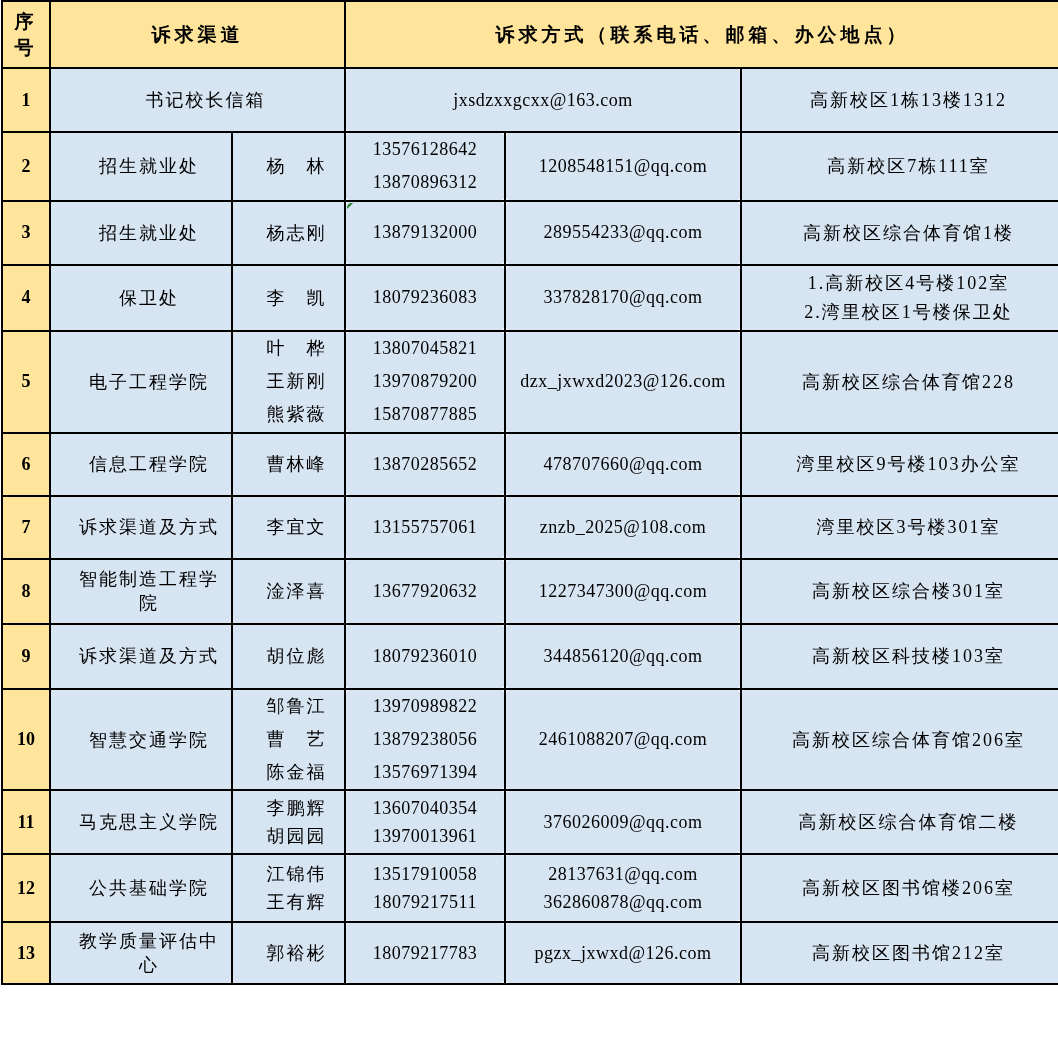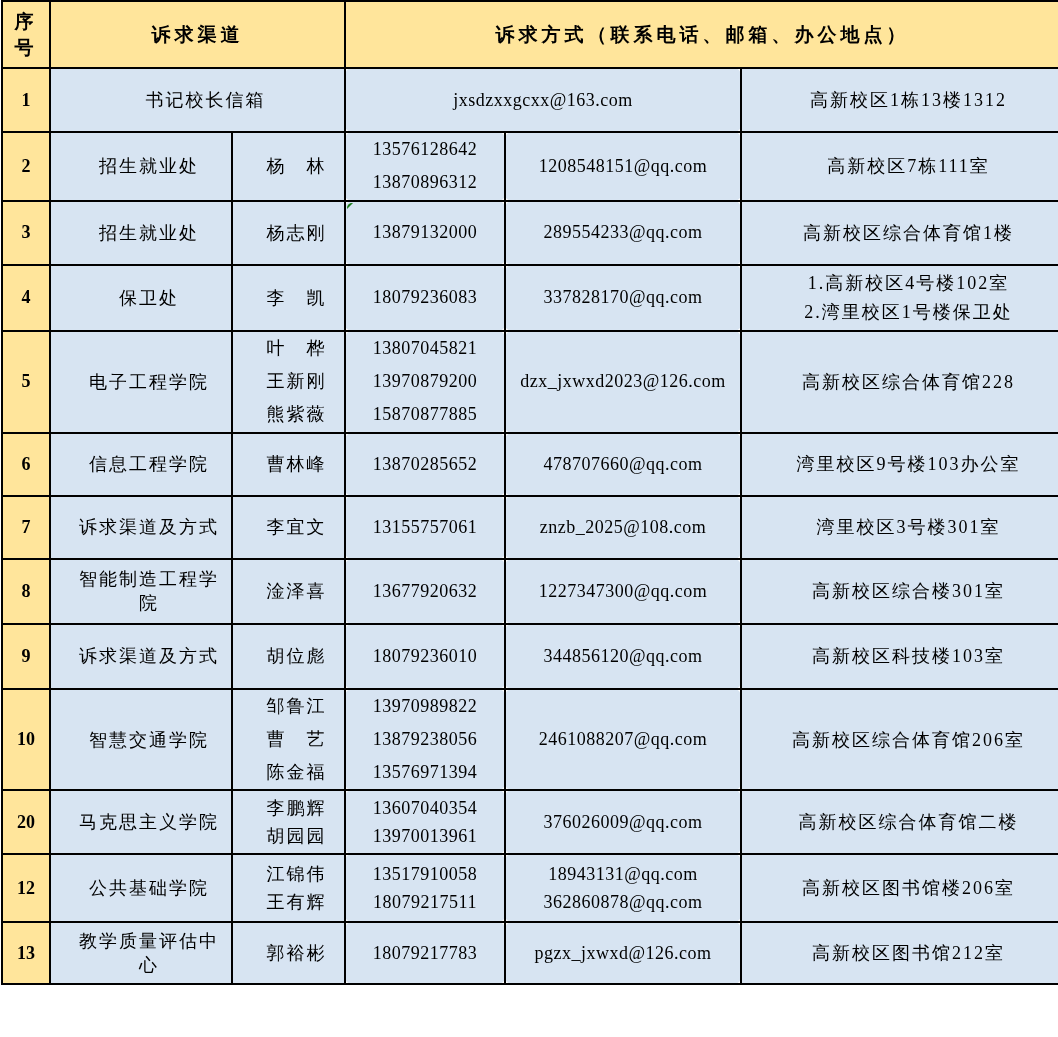--- a/index.html
+++ b/index.html
@@ -158,37 +158,37 @@
         <td class="cjk multi">邹鲁江
 曹　艺
 陈金福</td>
         <td class="latin multi">13970989822
 13879238056
 13576971394</td>
         <td class="latin">2461088207@qq.com</td>
         <td class="cjk">高新校区综合体育馆206室</td>
       </tr>
       <tr style="height:64px">
-        <td class="no-cell">20</td>
+        <td class="no-cell">11</td>
         <td class="cjk">马克思主义学院</td>
         <td class="cjk multi" style="line-height:1.6">李鹏辉
 胡园园</td>
         <td class="latin multi" style="line-height:1.6">13607040354
 13970013961</td>
         <td class="latin">376026009@qq.com</td>
         <td class="cjk">高新校区综合体育馆二楼</td>
       </tr>
       <tr style="height:68px">
         <td class="no-cell">12</td>
         <td class="cjk">公共基础学院</td>
         <td class="cjk multi" style="line-height:1.6">江锦伟
 王有辉</td>
         <td class="latin multi" style="line-height:1.6">13517910058
 18079217511</td>
-        <td class="latin multi" style="line-height:1.6">18943131@qq.com
+        <td class="latin multi" style="line-height:1.6">28137631@qq.com
 362860878@qq.com</td>
         <td class="cjk">高新校区图书馆楼206室</td>
       </tr>
       <tr style="height:62px">
         <td class="no-cell">13</td>
         <td class="cjk">教学质量评估中心</td>
         <td class="cjk">郭裕彬</td>
         <td class="latin">18079217783</td>
         <td class="latin">pgzx_jxwxd@126.com</td>
         <td class="cjk">高新校区图书馆212室</td>

